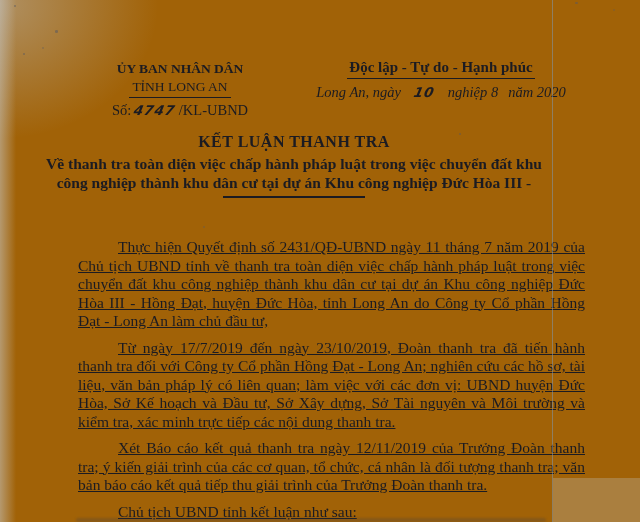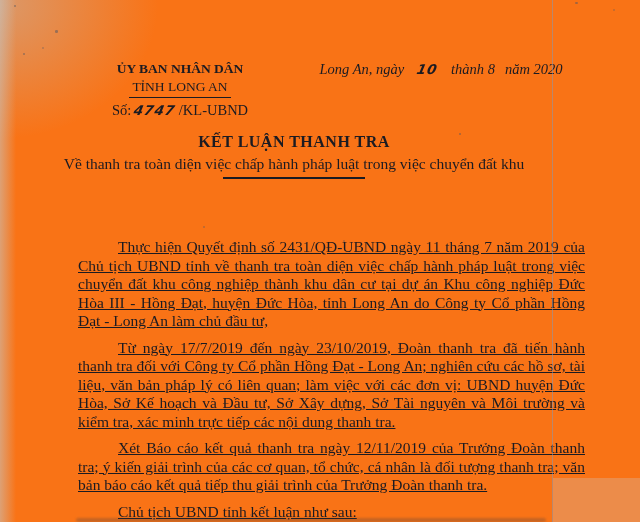--- a/index.html
+++ b/index.html
@@ -1,17 +1,17 @@
 <!DOCTYPE html>
 <html><head>
 <meta charset="utf-8">
 <style>
   html,body{margin:0;padding:0;overflow:hidden;}
   body{width:640px;height:522px;background:#efefed;font-family:"Liberation Serif","DejaVu Serif",serif;}
-  .paper{position:absolute;left:0;top:0;width:640px;height:522px;background:#f97316;color:#1b1b22;}
+  .paper{position:absolute;left:0;top:0;width:640px;height:522px;background:#a16207;color:#1b1b22;}
 
   
   .edge-left{position:absolute;left:0;top:0;width:16px;height:522px;
     background:linear-gradient(to right, rgba(198,198,195,.55), rgba(198,198,195,0));pointer-events:none;}
   .corner-shade{position:absolute;left:-40px;top:-30px;width:200px;height:170px;
     background:radial-gradient(ellipse at 20% 20%, rgba(190,190,188,.5), rgba(190,190,188,0) 70%);pointer-events:none;}
   .scan-line{position:absolute;left:552px;top:0;width:1px;height:522px;background:rgba(125,155,190,.5);}
   .scan-tint{position:absolute;left:553px;top:478px;width:87px;height:44px;background:rgba(200,215,232,.25);}
   .next-line-ghost{position:absolute;left:76px;top:518px;width:470px;height:4px;
     background:rgba(60,60,72,.28);filter:blur(1.2px);border-radius:2px;}
@@ -29,21 +29,21 @@
   .nat2{font-weight:bold;font-size:15px;line-height:18px;margin-top:2px;}
   .nat2 .u{display:inline-block;border-bottom:1.5px solid #1b1b22;padding:0 2px 2px;}
   .date-line{font-style:italic;font-size:14.5px;margin-top:5px;white-space:nowrap;}
   .date-line .gap{display:inline-block;width:10px;}
   .hand{font-family:"DejaVu Sans",sans-serif;font-style:italic;font-weight:bold;
     display:inline-block;transform:skewX(-12deg);font-size:13.5px;letter-spacing:1px;padding:0 3px;}
 
   
   .title-block{position:absolute;left:0;top:132px;width:588px;text-align:center;}
   .doc-title{font-weight:bold;font-size:16px;letter-spacing:.5px;line-height:20px;}
-  .doc-subtitle{font-weight:normal;font-size:15.5px;line-height:19px;margin-top:2px;}
+  .doc-subtitle{font-weight:bold;font-size:15.5px;line-height:19px;margin-top:2px;}
   .title-rule{width:142px;height:2px;background:#1b1b22;margin:4px auto 0;}
 
   
   .content{position:absolute;left:78px;top:238px;width:507px;text-align:justify;
     font-size:15.5px;line-height:18.5px;}
   .content p{margin:0 0 8px 0;text-indent:40px;text-decoration:underline;}
 </style>
 </head>
 <body>
 
@@ -57,30 +57,34 @@
       <div class="org1">ỦY BAN NHÂN DÂN</div>
       <div class="org2">
         <span class="u">TỈNH LONG AN</span>
       </div>
       <div class="doc-number">
         <span>Số:</span><span class="hand">4747</span><span>/KL-UBND</span>
       </div>
     </div>
 
     <div class="header-right">
+      <div class="nat2">
+        <span class="u">Độc lập - Tự do - Hạnh phúc</span>
+      </div>
       <div class="date-line">
-        <span>Long An, ngày</span><span class="gap"></span><span class="hand">10</span><span class="gap"></span><span>thành</span>&nbsp;<span>8</span><span class="gap"></span><span>năm</span>&nbsp;<span>2020</span>
+        <span>Long An, ngày</span><span class="gap"></span><span class="hand">10</span><span class="gap"></span><span>nghiệp</span>&nbsp;<span>8</span><span class="gap"></span><span>năm</span>&nbsp;<span>2020</span>
       </div>
     </div>
   </div>
 
   <div class="title-block">
     <div class="doc-title">KẾT LUẬN THANH TRA</div>
     <div class="doc-subtitle">
       <div>Về thanh tra toàn diện việc chấp hành pháp luật trong việc chuyển đất khu</div>
+      <div>công nghiệp thành khu dân cư tại dự án Khu công nghiệp Đức Hòa III -</div>
     </div>
     <div class="title-rule"></div>
   </div>
 
   <div class="content">
     <p>Thực hiện Quyết định số 2431/QĐ-UBND ngày 11 tháng 7 năm 2019 của Chủ tịch UBND tỉnh về thanh tra toàn diện việc chấp hành pháp luật trong việc chuyển đất khu công nghiệp thành khu dân cư tại dự án Khu công nghiệp Đức Hòa III - Hồng Đạt, huyện Đức Hòa, tỉnh Long An do Công ty Cổ phần Hồng Đạt - Long An làm chủ đầu tư,</p>
     <p>Từ ngày 17/7/2019 đến ngày 23/10/2019, Đoàn thanh tra đã tiến hành thanh tra đối với Công ty Cổ phần Hồng Đạt - Long An; nghiên cứu các hồ sơ, tài liệu, văn bản pháp lý có liên quan; làm việc với các đơn vị: UBND huyện Đức Hòa, Sở Kế hoạch và Đầu tư, Sở Xây dựng, Sở Tài nguyên và Môi trường và kiểm tra, xác minh trực tiếp các nội dung thanh tra.</p>
     <p>Xét Báo cáo kết quả thanh tra ngày 12/11/2019 của Trưởng Đoàn thanh tra; ý kiến giải trình của các cơ quan, tổ chức, cá nhân là đối tượng thanh tra; văn bản báo cáo kết quả tiếp thu giải trình của Trưởng Đoàn thanh tra.</p>
     <p>Chủ tịch UBND tỉnh kết luận như sau:</p>
   </div>

